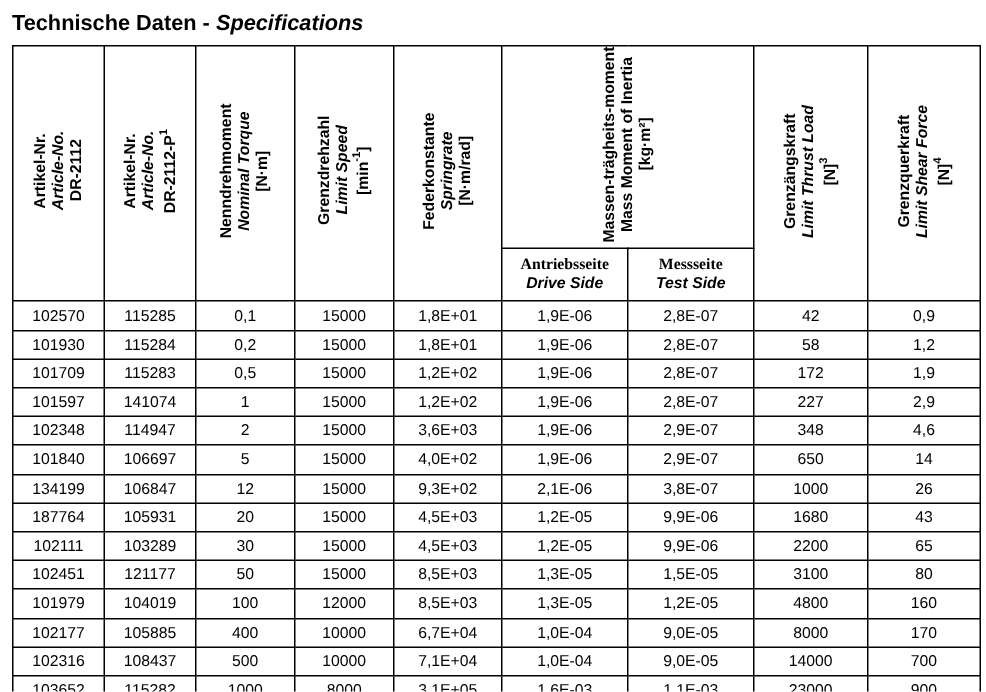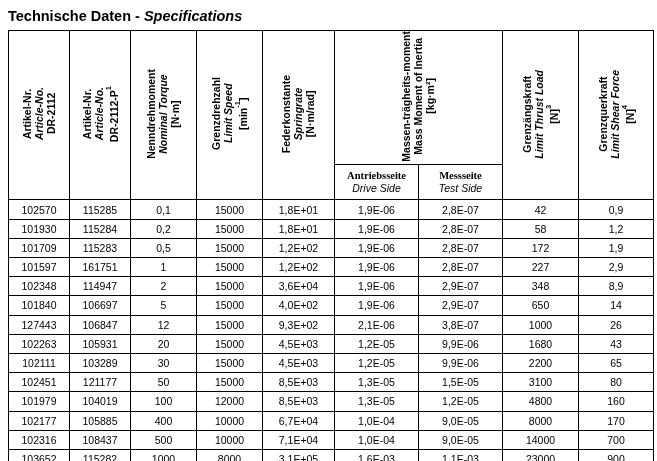--- a/index.html
+++ b/index.html
@@ -76,21 +76,21 @@
     white-space: nowrap;
     line-height: 1.15;
     font-size: 10.5px;
   }
   .subhead {
     height: 34px;
     font-size: 10.5px;
     line-height: 1.2;
   }
   .subhead .de { font-style: normal; font-weight: bold; display: block; font-family: Liberation Serif, serif; }
-  .subhead .en { font-style: italic; font-weight: normal; display: block; }
+  .subhead .en { font-style: italic; font-weight: bold; display: block; }
   sup { font-size: 7.5px; vertical-align: super; }
   
   tbody td {
     height: 18.2px;
     font-weight: normal;
     font-size: 11px;
   }
   
   col.c-art   { width: 61px; }
   col.c-art2  { width: 61px; }
@@ -222,64 +222,64 @@
           <td>0,5</td>
           <td>15000</td>
           <td>1,2E+02</td>
           <td>1,9E-06</td>
           <td>2,8E-07</td>
           <td>172</td>
           <td>1,9</td>
         </tr>
         <tr>
           <td>101597</td>
-          <td>161751</td>
+          <td>141074</td>
           <td>1</td>
           <td>15000</td>
           <td>1,2E+02</td>
           <td>1,9E-06</td>
           <td>2,8E-07</td>
           <td>227</td>
           <td>2,9</td>
         </tr>
         <tr>
           <td>102348</td>
           <td>114947</td>
           <td>2</td>
           <td>15000</td>
-          <td>3,6E+04</td>
+          <td>3,6E+03</td>
           <td>1,9E-06</td>
           <td>2,9E-07</td>
           <td>348</td>
-          <td>8,9</td>
+          <td>4,6</td>
         </tr>
         <tr>
           <td>101840</td>
           <td>106697</td>
           <td>5</td>
           <td>15000</td>
           <td>4,0E+02</td>
           <td>1,9E-06</td>
           <td>2,9E-07</td>
           <td>650</td>
           <td>14</td>
         </tr>
         <tr>
-          <td>127443</td>
+          <td>134199</td>
           <td>106847</td>
           <td>12</td>
           <td>15000</td>
           <td>9,3E+02</td>
           <td>2,1E-06</td>
           <td>3,8E-07</td>
           <td>1000</td>
           <td>26</td>
         </tr>
         <tr>
-          <td>102263</td>
+          <td>187764</td>
           <td>105931</td>
           <td>20</td>
           <td>15000</td>
           <td>4,5E+03</td>
           <td>1,2E-05</td>
           <td>9,9E-06</td>
           <td>1680</td>
           <td>43</td>
         </tr>
         <tr>

